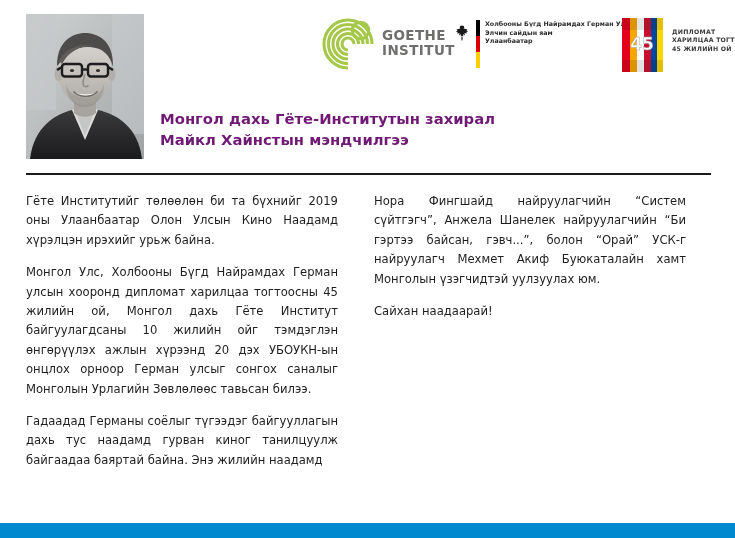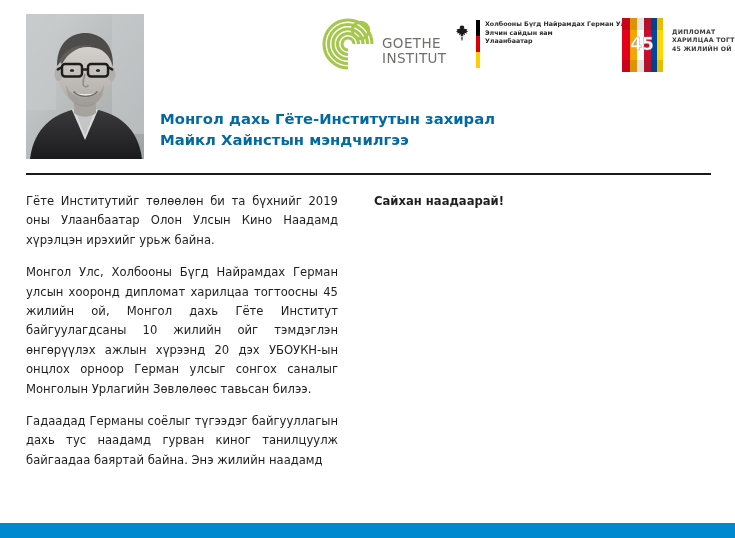--- a/index.html
+++ b/index.html
@@ -46,23 +46,23 @@
   }
 
   .logo-block { position: absolute; top: 0; }
 
   
   #logo-goethe { left: 0px; top: 2px; width: 125px; height: 58px; }
   #goethe-mark { position: absolute; left: 0; top: 0; width: 56px; height: 56px; }
   #goethe-word {
     position: absolute;
     left: 62px;
-    top: 20px;
+    top: 12px;
     font-family: "DejaVu Sans", "Liberation Sans", sans-serif;
-    font-weight: normal;
+    font-weight: bold;
     font-size: 13.5px;
     line-height: 14.5px;
     letter-spacing: 0.4px;
     color: #6f6f6e;
   }
 
   
   #logo-embassy { left: 134px; top: 4px; width: 170px; height: 56px; }
   #eagle {
     position: absolute; left: 0; top: 6px;
@@ -104,21 +104,21 @@
 
   
   #title {
     position: absolute;
     left: 160px;
     top: 108px;
     width: 500px;
     font-size: 14.8px;
     line-height: 21px;
     font-weight: bold;
-    color: #0369a1;
+    color: #701a75;
   }
   #title .line { display: block; }
 
   
   #divider {
     position: absolute;
     left: 26px;
     top: 173px;
     width: 685px;
     height: 1.5px;
@@ -142,21 +142,21 @@
   #col-right { left: 374px; }
 
   .para {
     margin: 0 0 13px 0;
     font-size: 11.6px;
     line-height: 19.4px;
     text-align: justify;
     color: #1e1e1e;
     hyphens: none;
   }
-  .para.last { text-align: left; font-weight: bold; }
+  .para.last { text-align: left; }
 
   
   #footer-bar {
     position: absolute;
     left: 0;
     top: 523px;
     width: 735px;
     height: 15px;
     background: #0089cf;
   }
@@ -286,17 +286,18 @@
 
 <div id="columns">
 
   <div class="column" id="col-left">
     <p class="para">Гёте Институтийг төлөөлөн би та бүхнийг 2019 оны Улаанбаатар Олон Улсын Кино Наадамд хүрэлцэн ирэхийг урьж байна.</p>
     <p class="para">Монгол Улс, Холбооны Бүгд Найрамдах Герман улсын хооронд дипломат харилцаа тогтоосны 45 жилийн ой, Монгол дахь Гёте Институт байгуулагдсаны 10 жилийн ойг тэмдэглэн өнгөрүүлэх ажлын хүрээнд 20 дэх УБОУКН-ын онцлох орноор Герман улсыг сонгох саналыг Монголын Урлагийн Зөвлөлөөс тавьсан билээ.</p>
     <p class="para">Гадаадад Германы соёлыг түгээдэг байгууллагын дахь тус наадамд гурван киног танилцуулж байгаадаа баяртай байна. Энэ жилийн наадамд</p>
   </div>
 
   <div class="column" id="col-right">
+    <p class="para">Нора Фингшайд найруулагчийн “Систем сүйтгэгч”, Анжела Шанелек найруулагчийн “Би гэртээ байсан, гэвч...”, болон “Орай” УСК-г найруулагч Мехмет Акиф Буюкаталайн хамт Монголын үзэгчидтэй уулзуулах юм.</p>
     <p class="para last">Сайхан наадаарай!</p>
   </div>
 </div>
 
 <div id="footer-bar"></div>
 
 </body></html>

